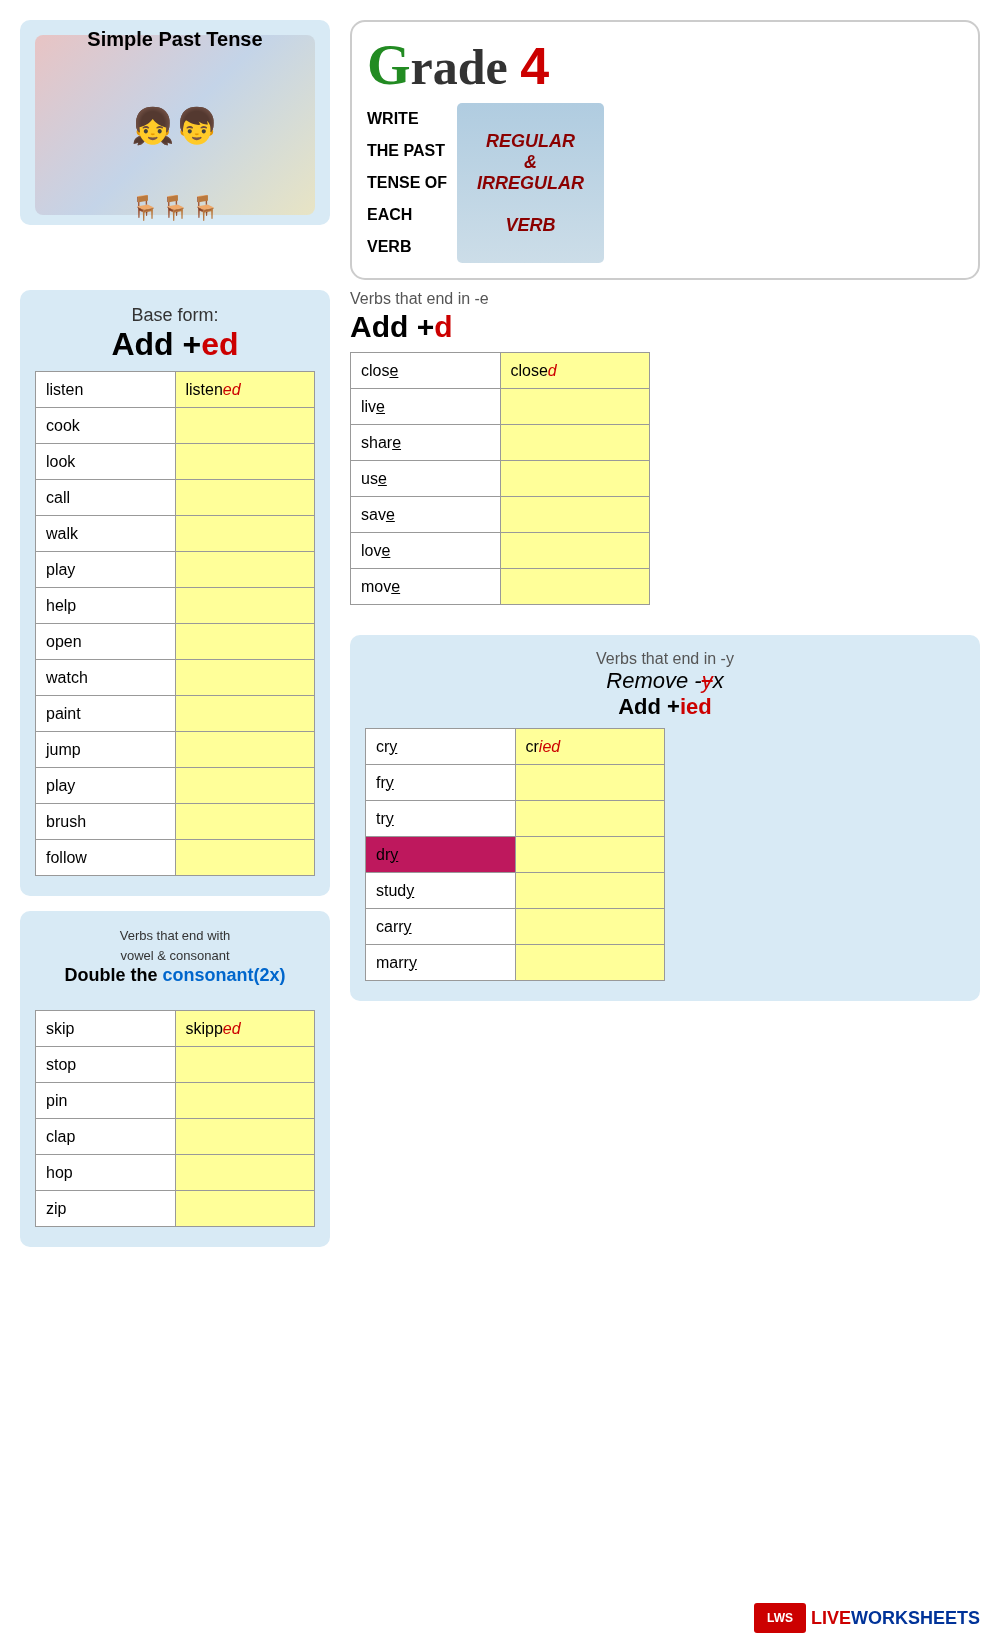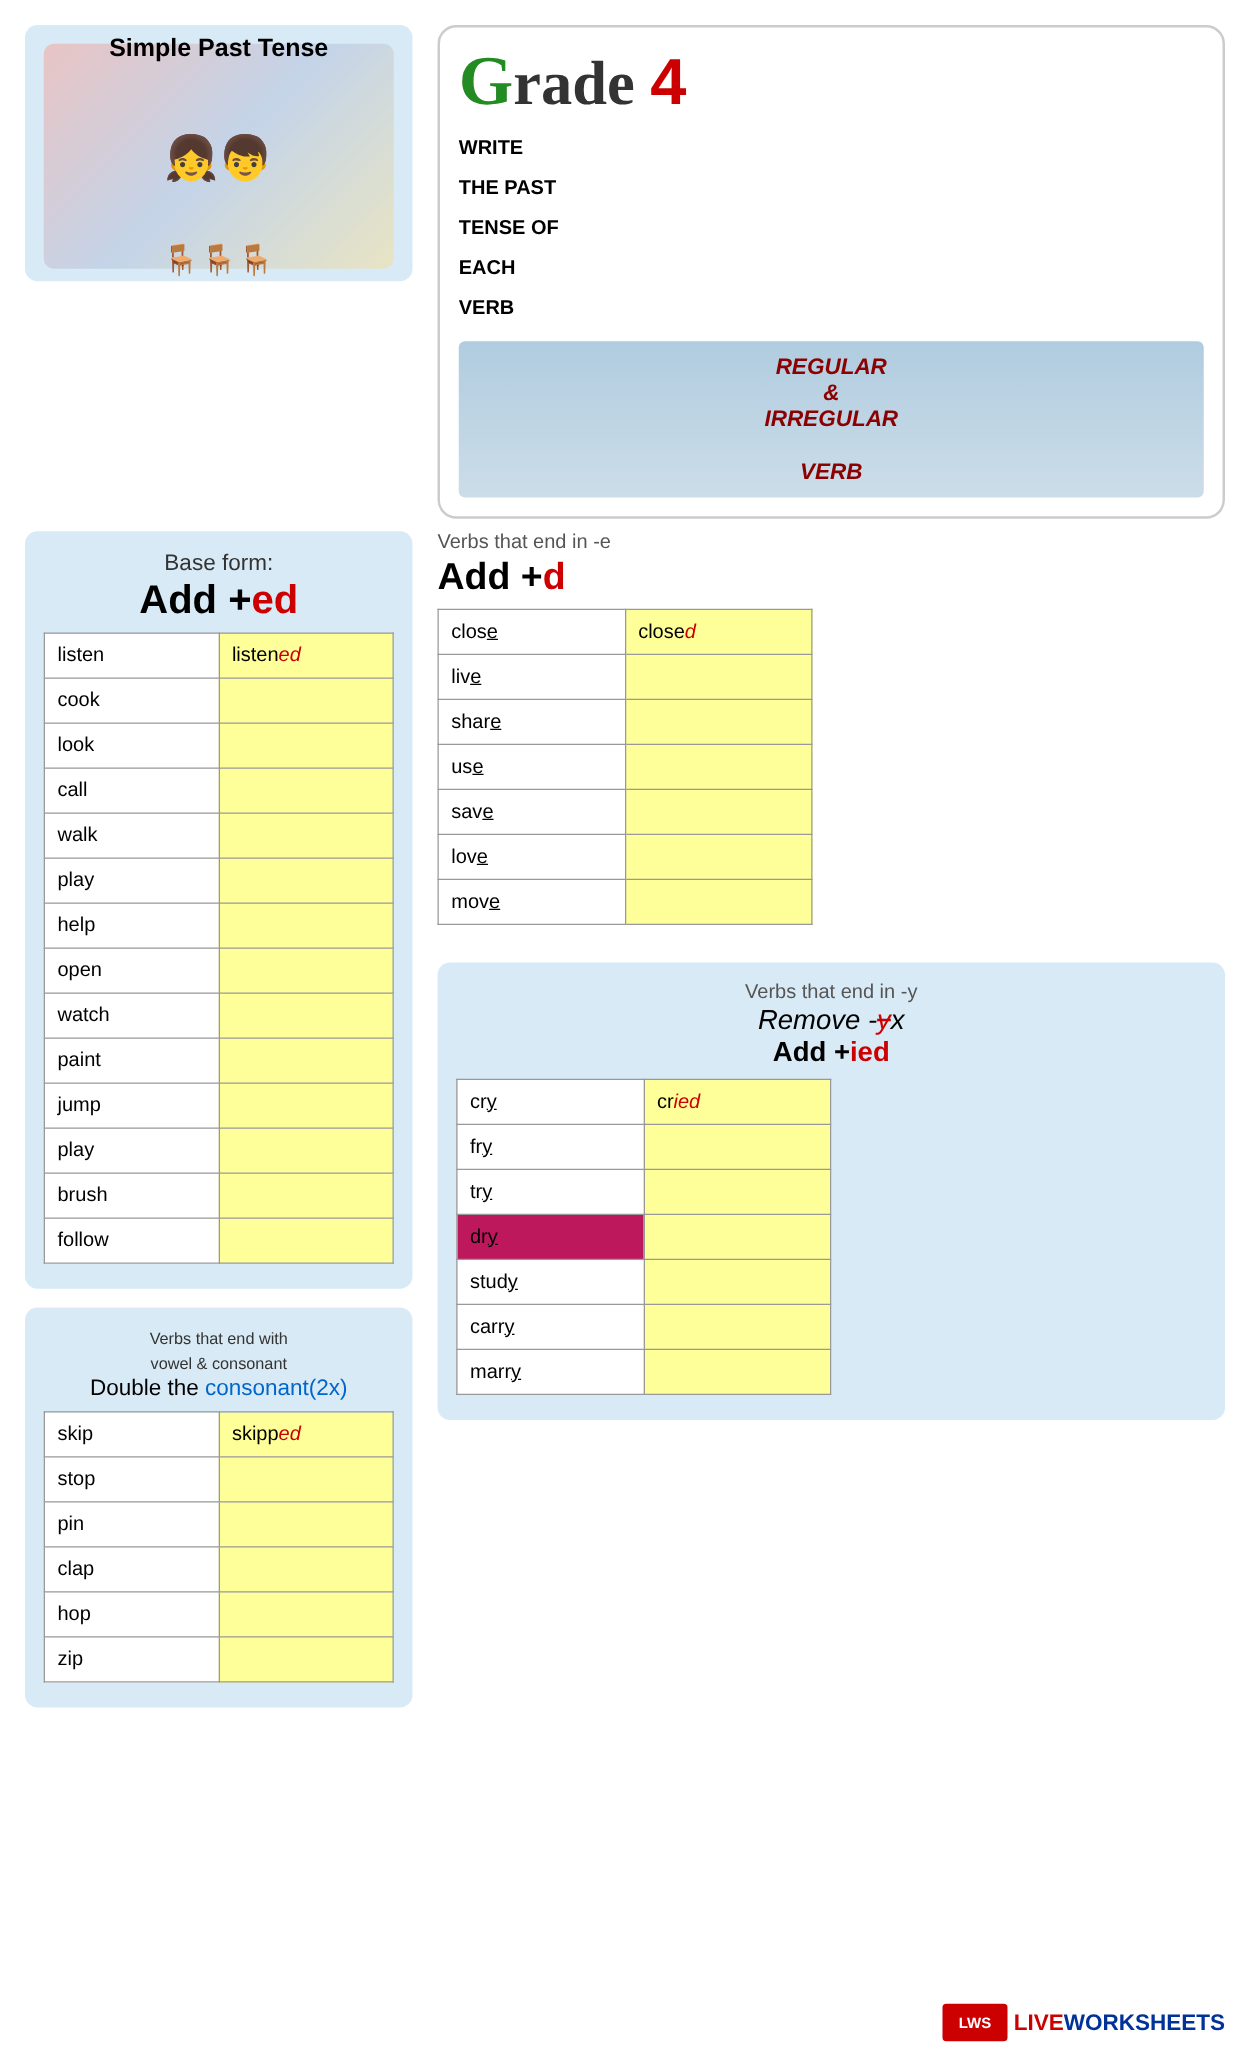--- a/index.html
+++ b/index.html
@@ -120,21 +120,21 @@
         <div style="font-size:20px; font-weight:bold; color:#000; text-align:center;">Simple Past Tense</div>
         <div style="font-size:35px; margin-top:8px;">👧👦</div>
         <div style="font-size:24px;">🪑🪑🪑</div>
       </div>
     </div>
 
     <div style="flex:1; border:2px solid #ccc; border-radius:15px; padding:15px; background:#fff;">
       <div style="font-family:Georgia,serif; font-size:50px; font-weight:bold; line-height:1;">
         <span style="color:#228B22; font-size:56px;">G</span><span style="color:#333;">r</span><span style="color:#333;">a</span><span style="color:#333;">d</span><span style="color:#333;">e</span>&nbsp;<span style="color:#cc0000; font-size:52px; font-family:Arial;">4</span>
       </div>
-      <div style="display:flex; flex-direction:column; gap:10px; margin-top:10px; align-items:stretch;">
+      <div style="display:flex; flex-direction:row; gap:10px; margin-top:10px; align-items:stretch;">
         <div style="font-size:16px; font-weight:bold; text-transform:uppercase; line-height:2; color:#000;">
           WRITE<br>THE PAST<br>TENSE OF<br>EACH<br>VERB
         </div>
         <div style="background:linear-gradient(to bottom,#b0cce0,#ccdde8); padding:10px 20px; text-align:center; border-radius:5px; font-size:18px; font-weight:bold; color:#8B0000; font-style:italic; display:flex; flex-direction:column; justify-content:center; min-width:130px;">
           REGULAR<br>&amp;<br>IRREGULAR<br><br>VERB
         </div>
       </div>
     </div>
   </div>
 
@@ -203,23 +203,23 @@
                 <td style="background: rgb(255, 255, 255);">follow</td>
                 <td style="background: rgb(255, 255, 153);"></td>
               </tr>
             </tbody>
         </table>
       </div>
 
       <div style="background:#d8eaf5; border-radius:10px; padding:15px;">
         <div style="text-align:center;">
           <span class="small-text">Verbs that end with<br>vowel &amp; consonant<br></span>
-          <span style="font-size:18px; font-weight:normal;">Double the <span style="color:#0066cc;">consonant(2x)</span></span>
+          <span style="font-size:18px; font-weight:bold;">Double the <span style="color:#0066cc;">consonant(2x)</span></span>
         </div>
-        <table class="verb-table" style="margin-top:8px;">
+        <table class="verb-table" style="margin-top:24px;">
           <tbody id="double-tbody">
               <tr>
                 <td style="background: rgb(255, 255, 255);">skip</td>
                 <td style="background: rgb(255, 255, 153);">skipp<span style="color:#cc0000;font-style:italic;">ed</span></td>
               </tr>
               <tr>
                 <td style="background: rgb(255, 255, 255);">stop</td>
                 <td style="background: rgb(255, 255, 153);"></td>
               </tr>
               <tr>

